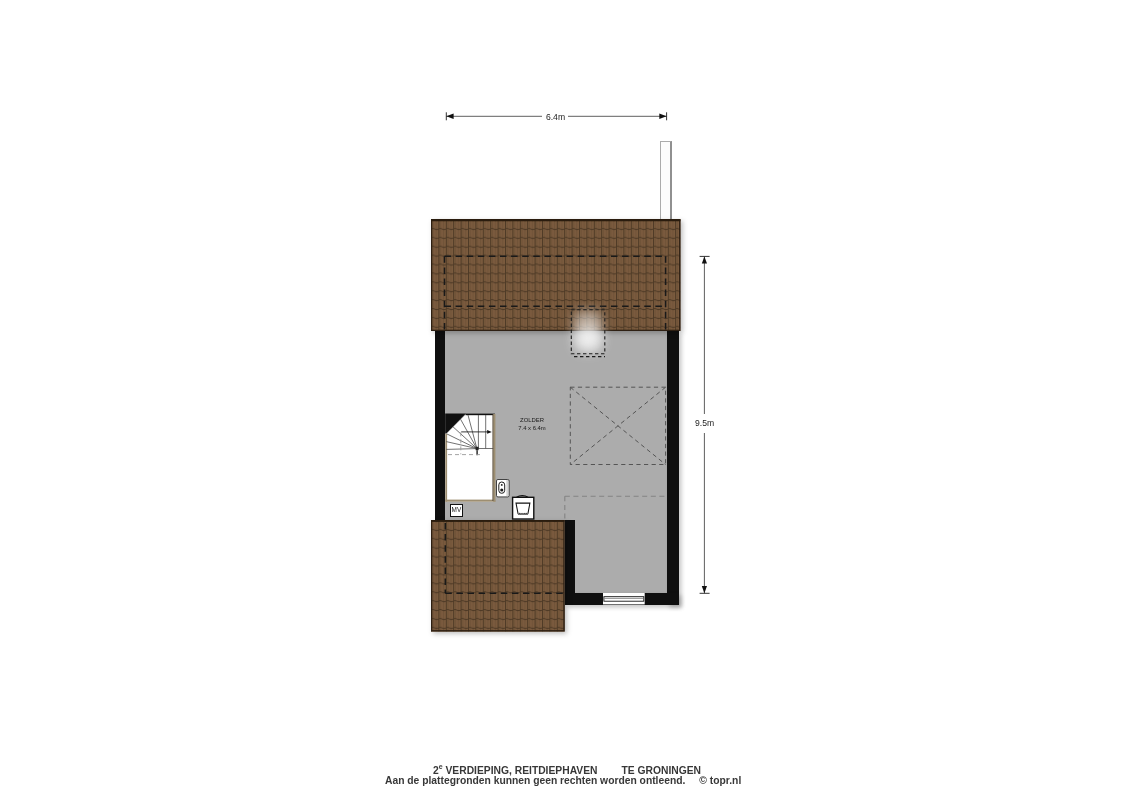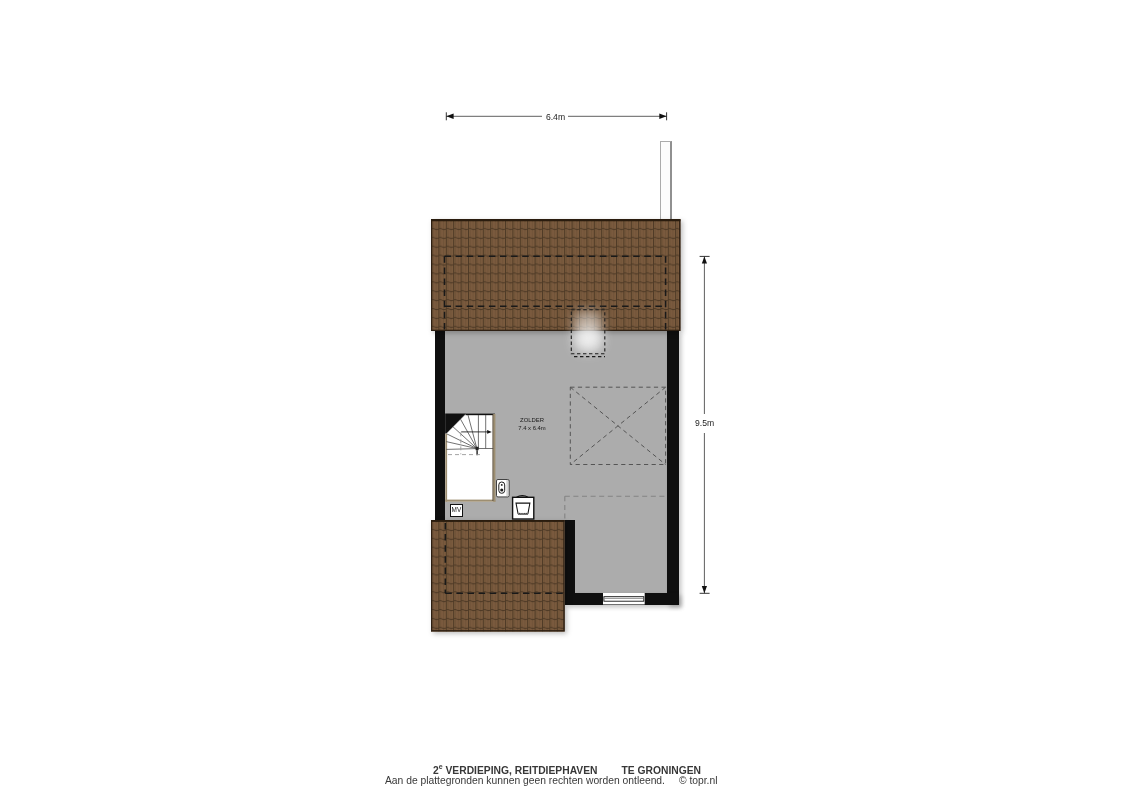--- a/index.html
+++ b/index.html
@@ -157,15 +157,15 @@
   <rect x="0" y="164" width="26" height="19" fill="#fff"></rect>
   <line x1="7.6" y1="6.4" x2="17.6" y2="6.4" stroke="#333" stroke-width="1"></line>
   <line x1="7.6" y1="343.3" x2="17.6" y2="343.3" stroke="#333" stroke-width="1"></line>
   <path d="M12.4,6.4 L9.8,13.6 L15,13.6 Z" fill="#111"></path>
   <path d="M12.4,343.3 L9.8,336.1 L15,336.1 Z" fill="#111"></path>
   <text x="12.6" y="176.4" font-size="8.6" fill="#222" text-anchor="middle">9.5m</text>
 </svg>
 
 <div class="abs" style="will-change:transform;left:433px;top:762.6px;z-index:1;font-size:10.3px;font-weight:bold;color:#383838;white-space:nowrap;">2<span style="font-size:7px;vertical-align:5px;">e</span> VERDIEPING, REITDIEPHAVEN<span style="display:inline-block;width:24px;"></span>TE GRONINGEN</div>
 
-<div class="abs" style="will-change:transform;left:385px;top:774.8px;z-index:1;font-size:10.3px;font-weight:normal;color:#383838;white-space:nowrap;">Aan de plattegronden kunnen geen rechten worden ontleend.<span style="display:inline-block;width:14px;"></span>© topr.nl</div>
+<div class="abs" style="will-change:transform;left:385px;top:774.8px;z-index:1;font-size:10.3px;font-weight:bold;color:#383838;white-space:nowrap;">Aan de plattegronden kunnen geen rechten worden ontleend.<span style="display:inline-block;width:14px;"></span>© topr.nl</div>
 
 </div>
 
 </body></html>

